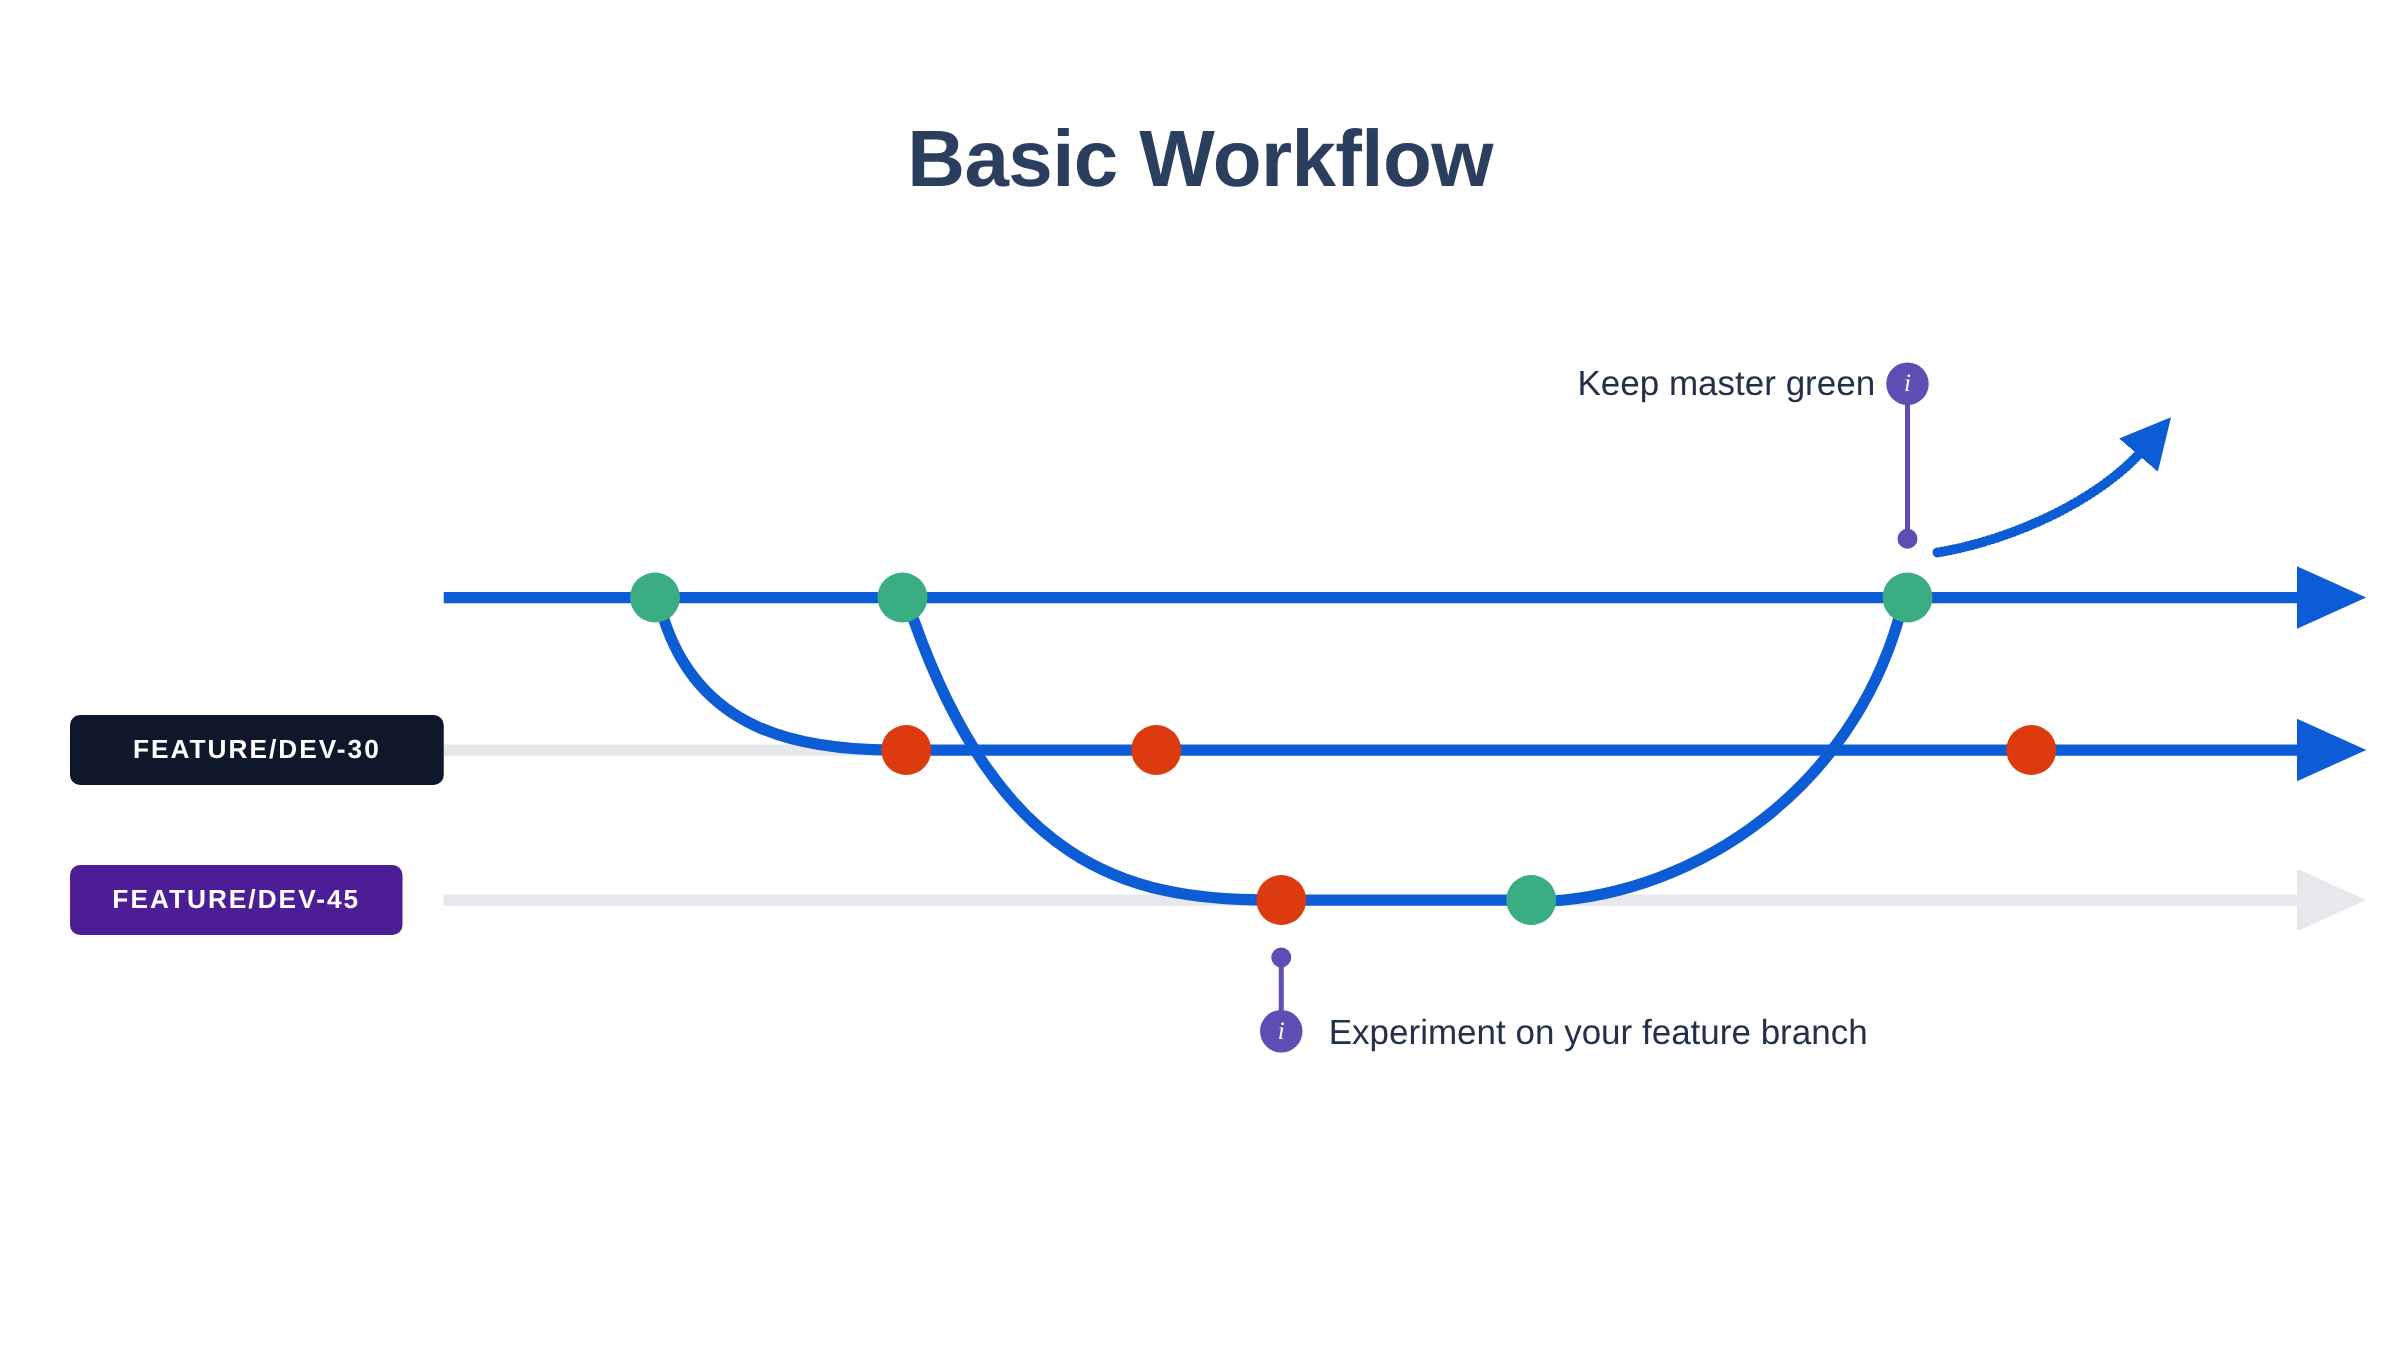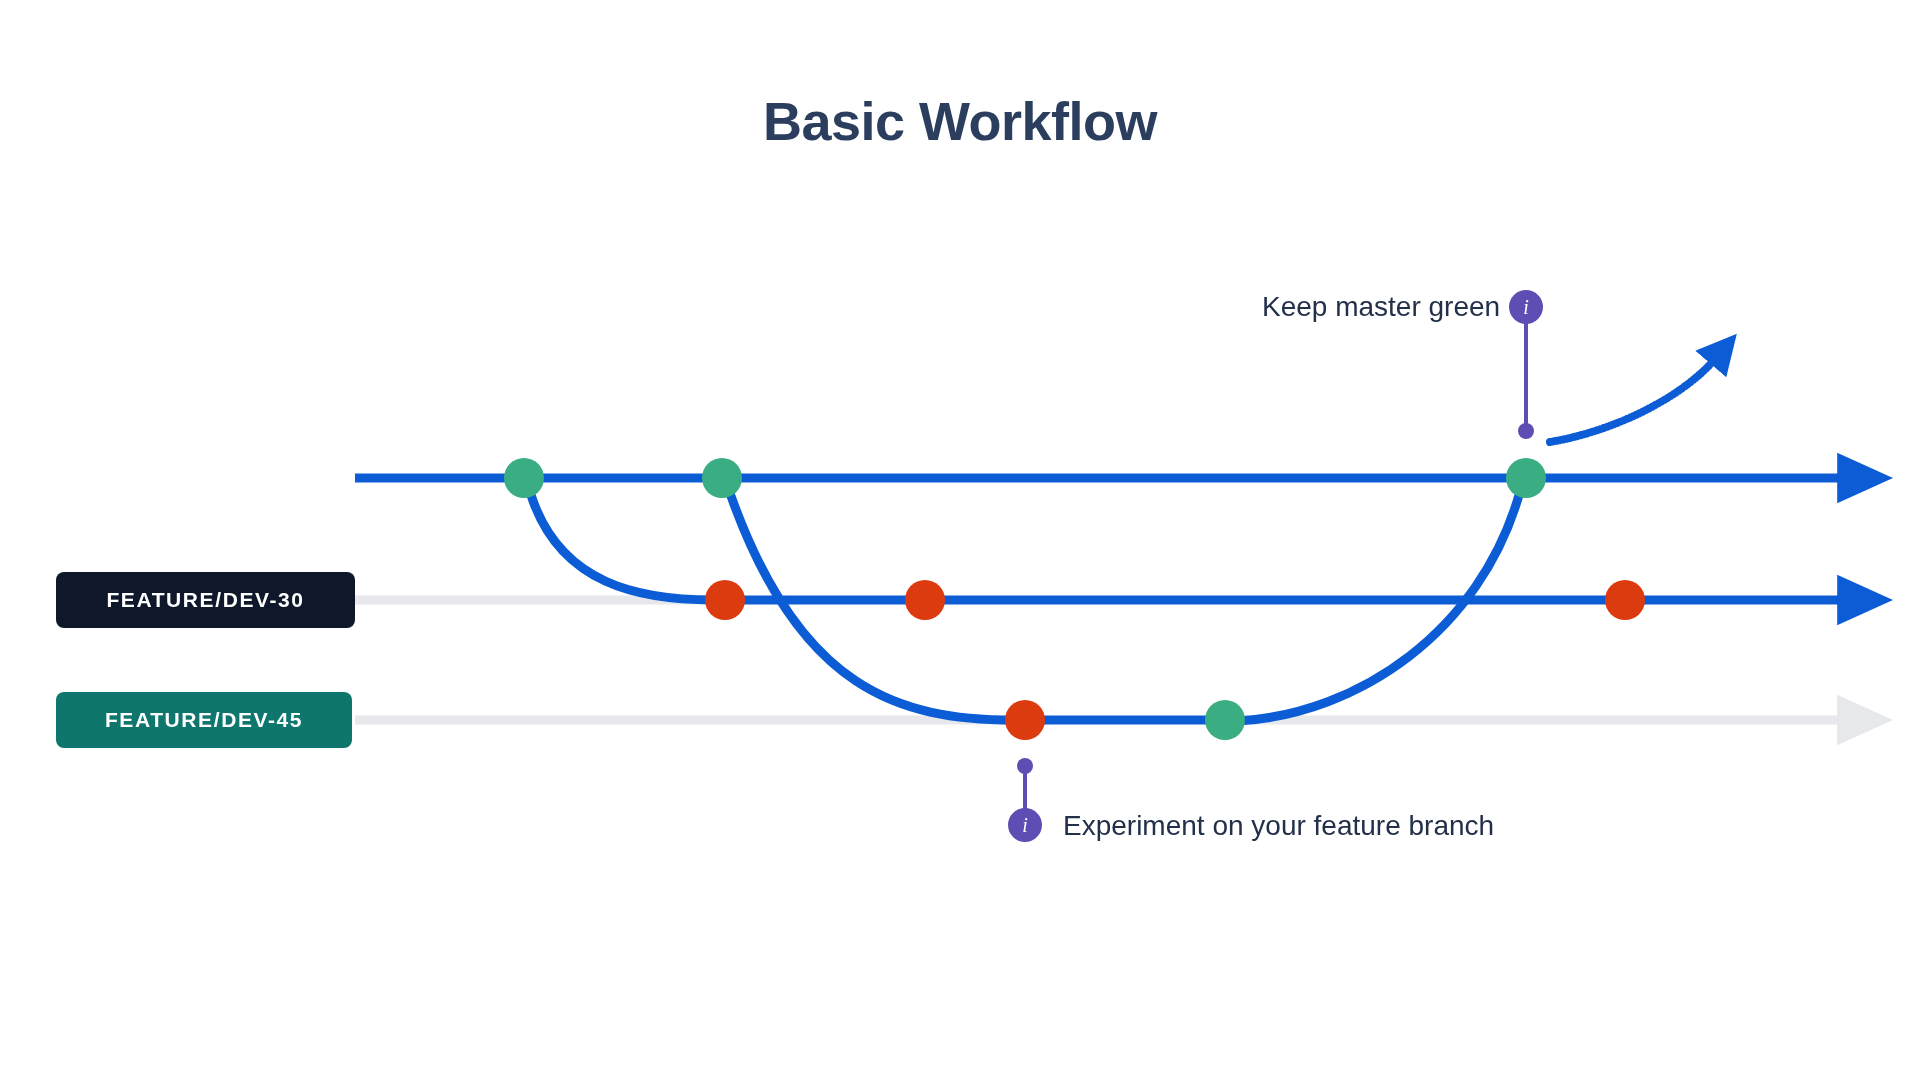--- a/index.html
+++ b/index.html
@@ -25,21 +25,21 @@
     top: 0;
     width: 1920px;
     height: 1080px;
   }
   .page-title {
     position: absolute;
     left: 0;
     top: 90px;
     width: 1920px;
     text-align: center;
-    font-size: 54px;
+    font-size: 64px;
     font-weight: bold;
     color: #2c3e5d;
     letter-spacing: -0.5px;
     font-family: "Liberation Sans", sans-serif;
   }
   .branch-pill {
     position: absolute;
     height: 56px;
     border-radius: 8px;
     display: flex;
@@ -134,21 +134,21 @@
       <circle cx="1025" cy="720" r="20" fill="#dc3a0f"></circle>
       <circle cx="1225" cy="720" r="20" fill="#3aad82"></circle>
     </g>
   </svg>
 
 
   <div class="branch-pill" style="left:56px; top:572px; width:299px; background:#0f172a;">
     <span>FEATURE/DEV-30</span>
   </div>
 
-  <div class="branch-pill" style="left:56px; top:692px; width:296px; background:#0f766e;">
+  <div class="branch-pill" style="left:56px; top:692px; width:266px; background:#4c1d95;">
     <span>FEATURE/DEV-45</span>
   </div>
 
   <div class="callout-text" style="left:1262px; top:291px;">Keep master green</div>
   <div class="info-badge" style="left:1509px; top:290px; background:#5e4db2;">
     <span>i</span>
   </div>
 
   <div class="info-badge" style="left:1008px; top:808px; background:#5e4db2;">
     <span>i</span>

